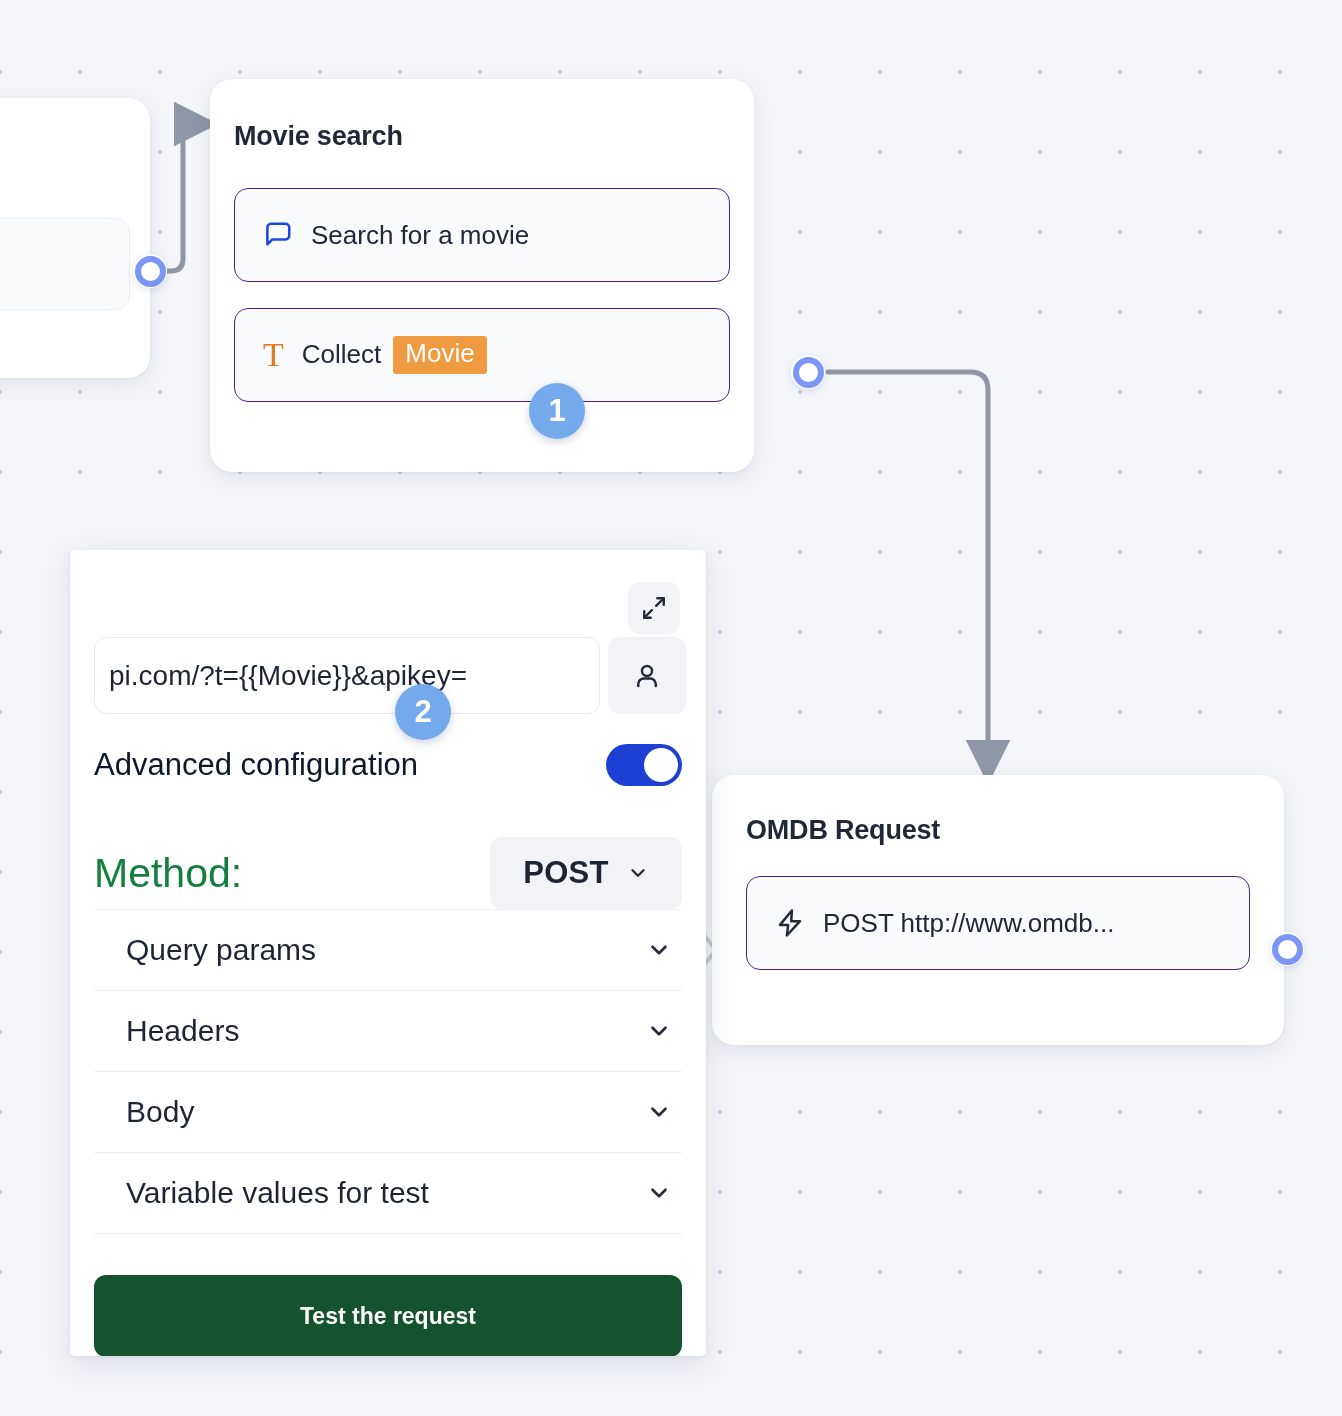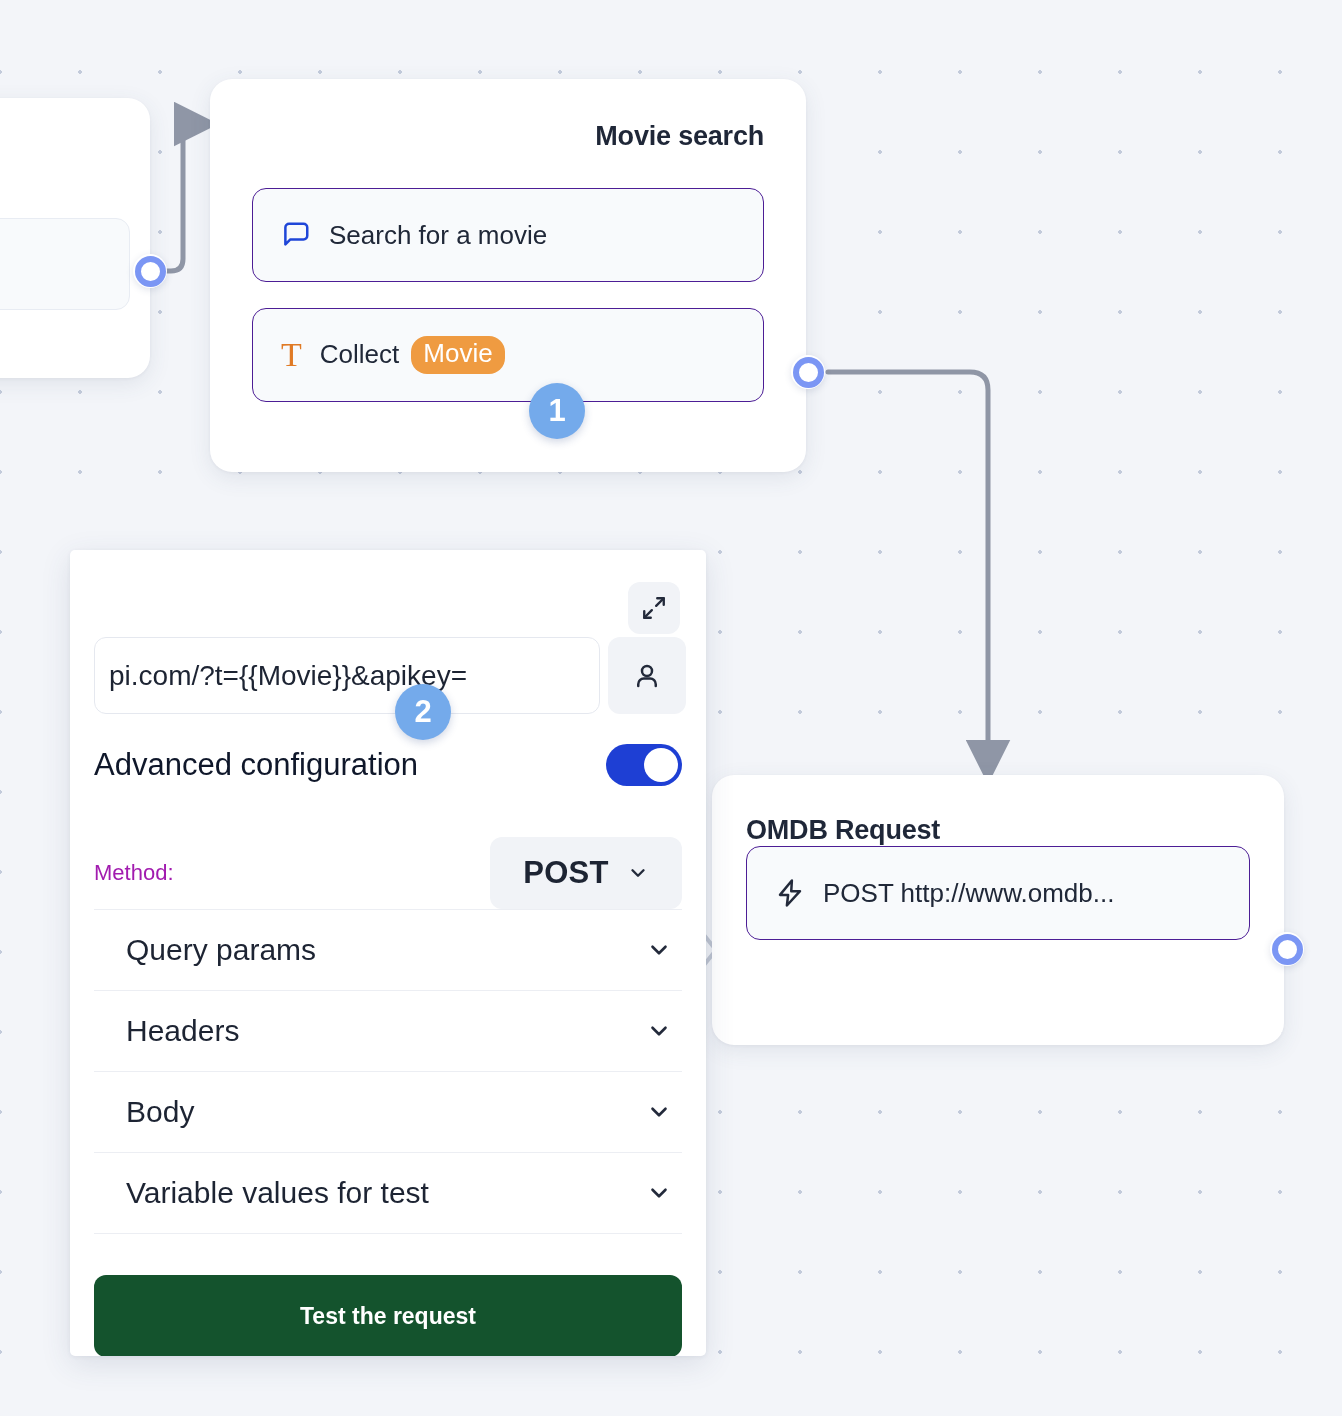--- a/index.html
+++ b/index.html
@@ -62,21 +62,21 @@
     color: #202838;
     display: flex;
     align-items: center;
     gap: 12px;
     white-space: nowrap;
   }
 
   .chip {
     background: #ef9b41;
     color: #ffffff;
-    border-radius: 16px;
+    border-radius: 3px;
     padding: 3px 12px 5px 12px;
     font-size: 26px;
     line-height: 1.15;
     display: inline-block;
   }
 
   
   .port {
     position: absolute;
     width: 34px;
@@ -129,37 +129,36 @@
     height: 92px;
     background: #f8fafc;
     border: 1px solid #e8ecf3;
     border-radius: 14px;
   }
 
   
   #node-movie {
     left: 210px;
     top: 79px;
-    width: 596px;
+    width: 544px;
     height: 393px;
-    padding: 42px 42px;
-    text-align: right;
+    padding: 42px 24px;
   }
   #node-movie .node-title { margin-bottom: 36px; }
   #node-movie .node-row + .node-row { margin-top: 26px; }
 
   
   #node-omdb {
     left: 712px;
     top: 775px;
     width: 572px;
     height: 270px;
     padding: 40px 34px;
   }
-  #node-omdb .node-title { }
+  #node-omdb .node-title { margin-bottom: 30px; }
 
   
   #panel {
     position: absolute;
     left: 70px;
     top: 550px;
     width: 636px;
     height: 806px;
     background: #ffffff;
     border-radius: 5px;
@@ -250,21 +249,21 @@
 
   .method-row {
     position: absolute;
     left: 24px;
     top: 287px;
     width: 588px;
     display: flex;
     align-items: center;
     justify-content: space-between;
   }
-  .method-label { font-size: 22px; color: #a21caf; }
+  .method-label { font-size: 41px; color: #15803d; }
   .method-select {
     background: #f1f3f7;
     border-radius: 12px;
     height: 72px;
     min-width: 192px;
     display: flex;
     align-items: center;
     justify-content: center;
     gap: 18px;
     cursor: pointer;

